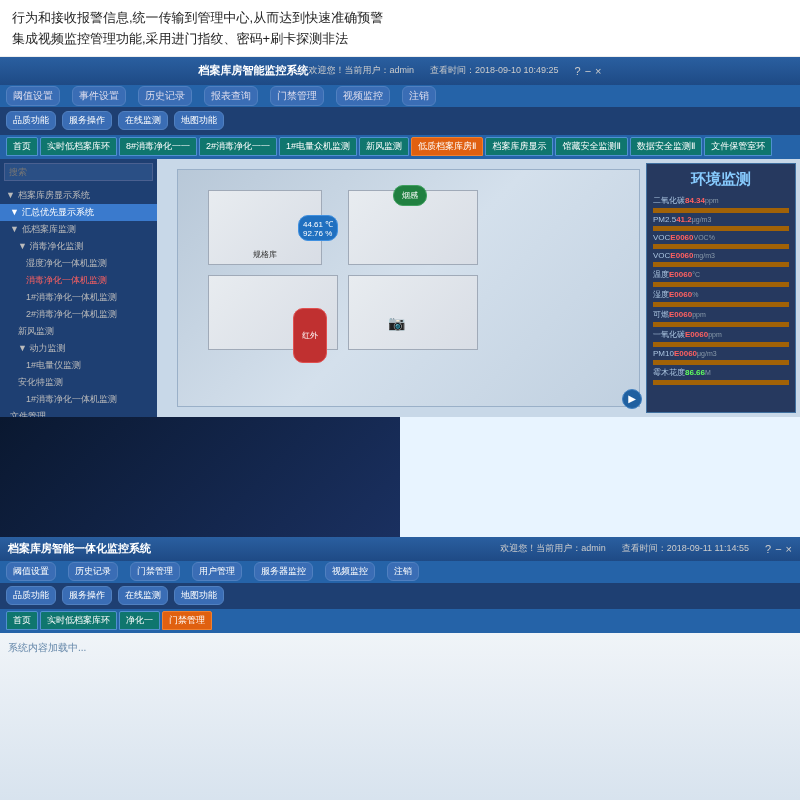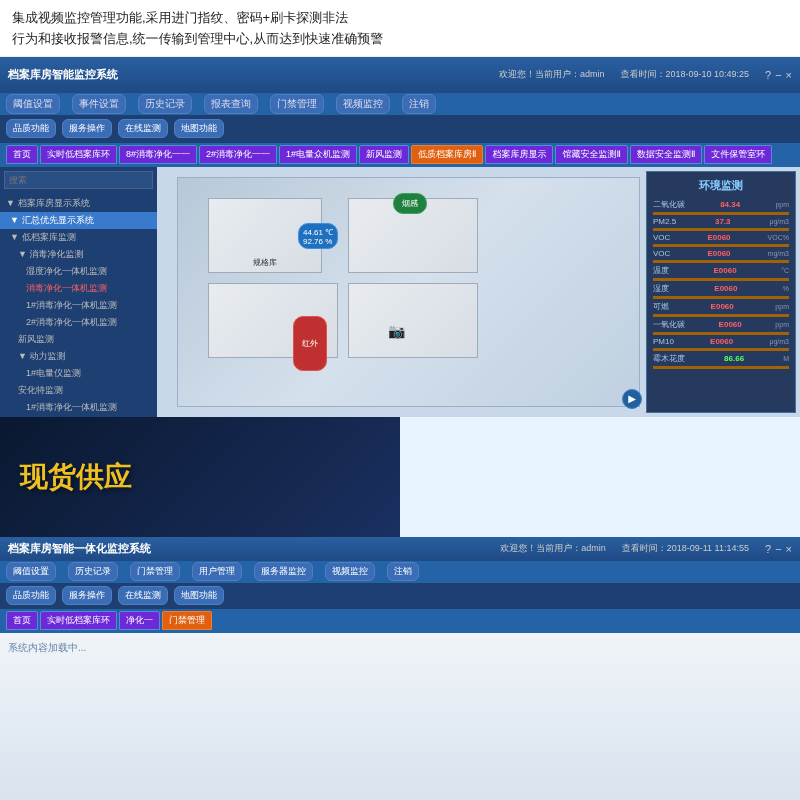--- a/index.html
+++ b/index.html
@@ -29,25 +29,25 @@
     
     .sys-window {
       position: absolute;
       top: 0; left: 0; right: 0; bottom: 0;
       display: flex;
       flex-direction: column;
     }
 
     .sys-titlebar {
       background: linear-gradient(180deg, #2a5fa0 0%, #1e4a85 100%);
-      height: 36px;
+      height: 28px;
       display: flex;
       align-items: center;
       padding: 0 8px;
-      justify-content: space-between;
+      justify-content: center;
     }
     .sys-titlebar-title {
       color: #fff;
       font-size: 11px;
       font-weight: bold;
     }
     .sys-titlebar-controls {
       display: flex;
       gap: 4px;
     }
@@ -92,21 +92,21 @@
     .sys-nav {
       background: #2563a8;
       height: 24px;
       display: flex;
       align-items: center;
       padding: 0 6px;
       gap: 2px;
       overflow: hidden;
     }
     .nav-tab {
-      background: #6d28d9;
+      background: #0f766e;
       border: 1px solid #5090d0;
       border-radius: 2px 2px 0 0;
       color: #fff;
       font-size: 9px;
       padding: 2px 6px;
       cursor: pointer;
       white-space: nowrap;
     }
     .nav-tab.active {
       background: #e06010;
@@ -239,31 +239,31 @@
       right: 4px;
       top: 4px;
       bottom: 4px;
       width: 150px;
       background: rgba(20,40,80,0.9);
       border: 1px solid #4070a0;
       padding: 6px;
     }
     .sensor-title {
       color: #88ccff;
-      font-size: 11px;
+      font-size: 15px;
       font-weight: bold;
       margin-bottom: 4px;
       text-align: center;
     }
     .sensor-row {
       display: flex;
-      justify-content: space-between;
+      justify-content: flex-start;
       align-items: center;
       padding: 2px 0;
-      border-bottom: 3px solid #a16207;
+      border-bottom: 5px solid #a16207;
     }
     .sensor-name {
       color: #aac4e0;
       font-size: 8px;
     }
     .sensor-value {
       color: #ff6060;
       font-size: 8px;
       font-weight: bold;
     }
@@ -389,22 +389,22 @@
       padding: 8px;
       font-size: 9px;
       color: #444;
     }
 
   </style>
 </head>
 <body>
 
 <div class="top-banner">
+  <p>行为和接收报警信息,统一传输到管理中心,从而达到快速准确预警</p>
   <p>集成视频监控管理功能,采用进门指纹、密码+刷卡探测非法</p>
-  <p>行为和接收报警信息,统一传输到管理中心,从而达到快速准确预警</p>
 </div>
 
 <div class="system-screenshot-top">
   <div class="sys-window">
 
     <div class="sys-titlebar">
       <span class="sys-titlebar-title">档案库房智能监控系统</span>
       <div style="display:flex;align-items:center;gap:16px;">
         <span style="color:#ccc;font-size:9px;">欢迎您！当前用户：admin</span>
         <span style="color:#ccc;font-size:9px;">查看时间：2018-09-10 10:49:25</span>
@@ -535,21 +535,21 @@
 
           <div class="sensor-values">
             <div class="sensor-title">环境监测</div>
             <div class="sensor-row">
               <span class="sensor-name">二氧化碳</span>
               <span class="sensor-value">84.34</span>
               <span class="sensor-unit">ppm</span>
             </div>
             <div class="sensor-row">
               <span class="sensor-name">PM2.5</span>
-              <span class="sensor-value">37.3</span>
+              <span class="sensor-value">41.2</span>
               <span class="sensor-unit">μg/m3</span>
             </div>
             <div class="sensor-row">
               <span class="sensor-name">VOC</span>
               <span class="sensor-value">E0060</span>
               <span class="sensor-unit">VOC%</span>
             </div>
             <div class="sensor-row">
               <span class="sensor-name">VOC</span>
               <span class="sensor-value">E0060</span>
@@ -587,21 +587,20 @@
             </div>
           </div>
         </div>
       </div>
     </div>
   </div>
 </div>
 
 <div class="promo-section">
   <div class="promo-left">
-    <div class="promo-text-big">现货供应</div>
   </div>
 </div>
 
 <div class="system-screenshot-bottom">
 
   <div class="bottom-sys-titlebar">
     <span class="sys-titlebar-title">档案库房智能一体化监控系统</span>
     <div style="display:flex;align-items:center;gap:16px;">
       <span style="color:#ccc;font-size:9px;">欢迎您！当前用户：admin</span>
       <span style="color:#ccc;font-size:9px;">查看时间：2018-09-11 11:14:55</span>

